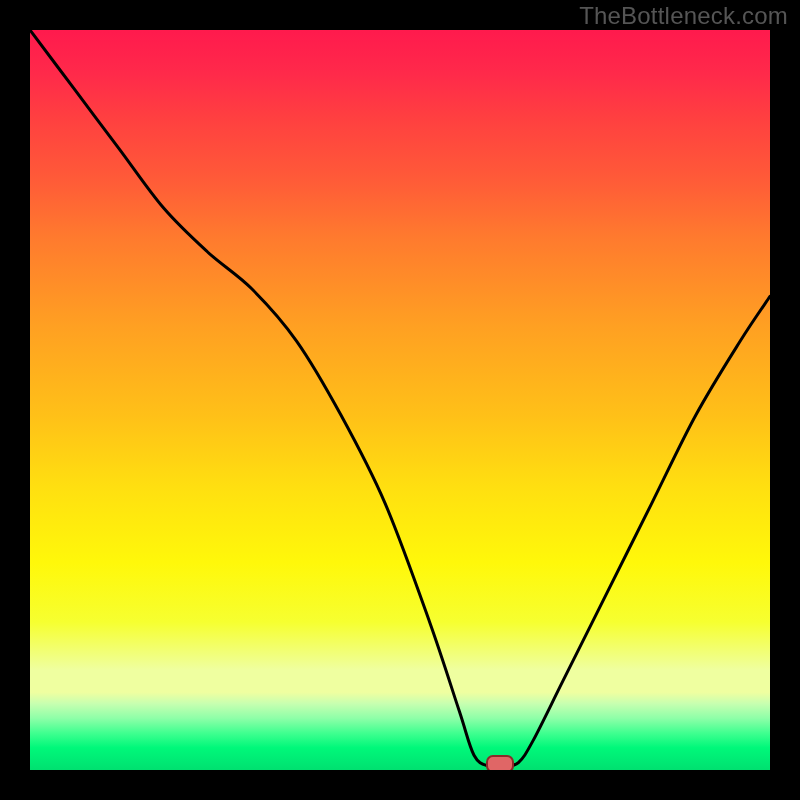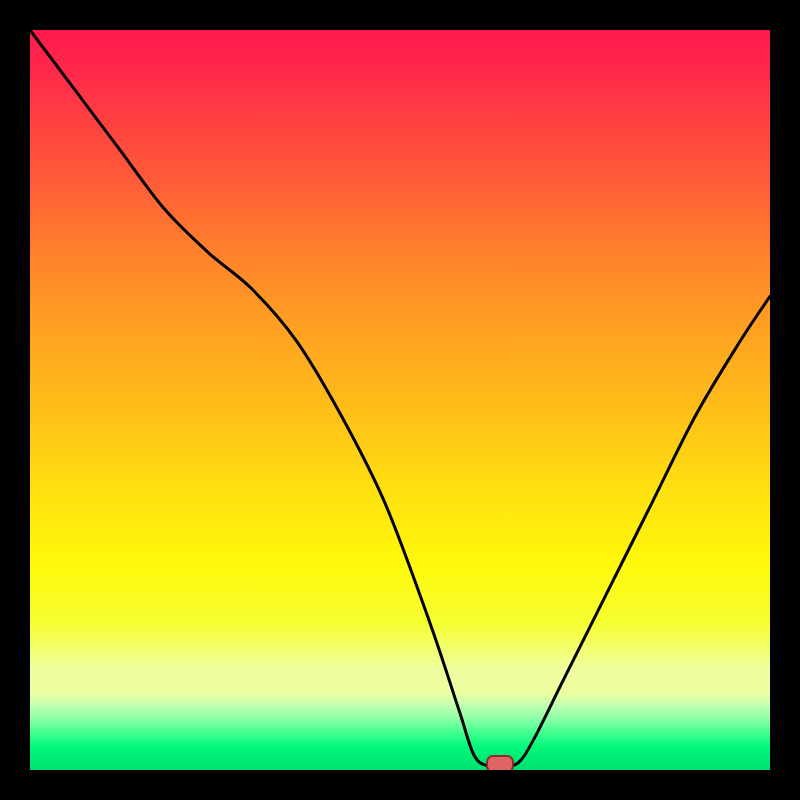--- a/index.html
+++ b/index.html
@@ -73,20 +73,21 @@
     border: 2px solid #8a2a2a;
     transform: translate(-50%, -50%);
     z-index: 5;
   }
 </style>
 </head>
 <body>
 
 <div class="frame">
 
+  <div class="watermark">TheBottleneck.com</div>
 
   <div class="plot-area">
     <div class="gradient"></div>
 
     <svg class="curve" viewBox="0 0 740 740" preserveAspectRatio="none">
       <path id="curve-path" fill="none" stroke="#000" stroke-width="3" stroke-linejoin="round" stroke-linecap="round" d="M 0.0 0.0 C 7.4 9.9, 29.6 39.5, 44.4 59.2 C 59.2 78.9, 74.0 98.7, 88.8 118.4 C 103.6 138.1, 118.4 160.3, 133.2 177.6 C 148.0 194.9, 162.8 208.4, 177.6 222.0 C 192.4 235.6, 207.2 244.2, 222.0 259.0 C 236.8 273.8, 251.6 289.8, 266.4 310.8 C 281.2 331.8, 296.0 357.7, 310.8 384.8 C 325.6 411.9, 340.4 439.1, 355.2 473.6 C 370.0 508.1, 387.3 557.5, 399.6 592.0 C 411.9 626.5, 421.8 658.6, 429.2 680.8 C 436.6 703.0, 439.1 715.9, 444.0 725.2 C 448.9 734.4, 453.9 734.4, 458.8 736.3 C 463.7 738.1, 468.7 736.9, 473.6 736.3 C 478.5 735.7, 483.5 736.9, 488.4 732.6 C 493.3 728.3, 495.8 724.0, 503.2 710.4 C 510.6 696.8, 520.5 675.9, 532.8 651.2 C 545.1 626.5, 562.4 592.0, 577.2 562.4 C 592.0 532.8, 606.8 503.2, 621.6 473.6 C 636.4 444.0, 651.2 411.9, 666.0 384.8 C 680.8 357.7, 698.1 330.5, 710.4 310.8 C 722.7 291.1, 735.1 273.8, 740.0 266.4"></path>
     </svg>
 
     <div class="marker" id="opt-marker" style="left: 469.9px; top: 734.08px;"></div>
   </div>

